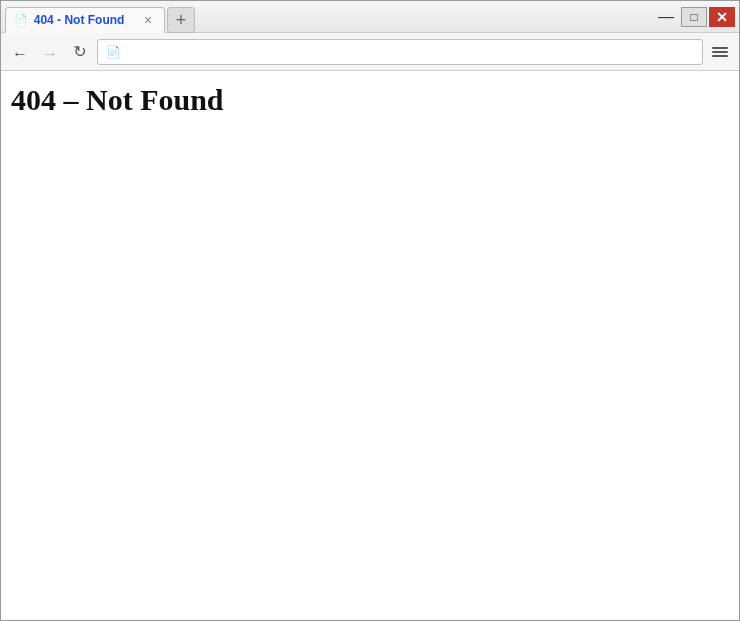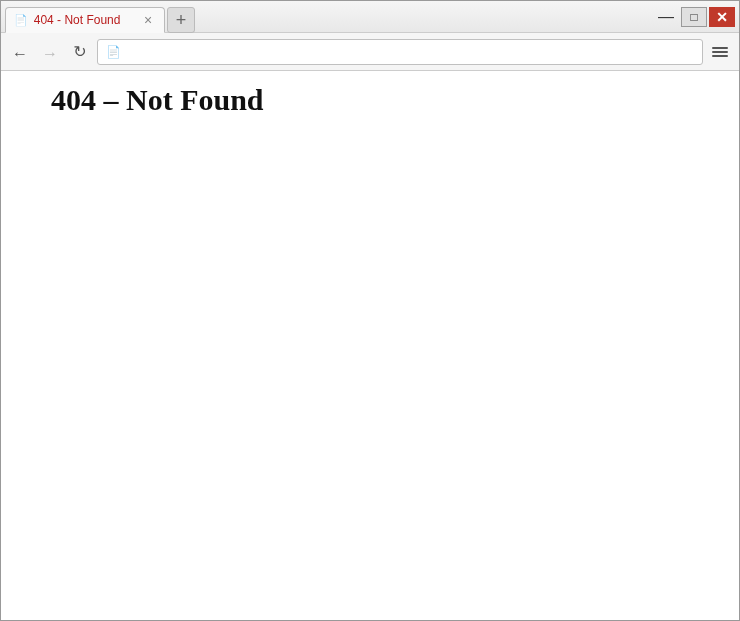--- a/index.html
+++ b/index.html
@@ -61,25 +61,26 @@
       bottom: -1px;
     }
 
     .tab-icon {
       font-size: 11px;
       color: #555;
     }
 
     .tab-title {
       font-size: 12px;
-      color: #b91c1c;
+      color: #1d4ed8;
       flex: 1;
       white-space: nowrap;
       overflow: hidden;
       text-overflow: ellipsis;
+      font-weight: bold;
     }
 
     .tab-close {
       font-size: 14px;
       color: #888;
       cursor: pointer;
       width: 16px;
       height: 16px;
       display: flex;
       align-items: center;
@@ -225,21 +226,20 @@
       background: white;
       padding: 12px 10px;
       overflow: auto;
     }
 
     .error-heading {
       font-size: 30px;
       font-weight: bold;
       color: #111;
       font-family: Times New Roman, serif;
-      margin-left: 40px;
     }
   </style>
 </head>
 <body>
 
 <div class="window">
 
   <div class="title-bar">
     <div class="tabs-area">
       <div class="tab-active">

